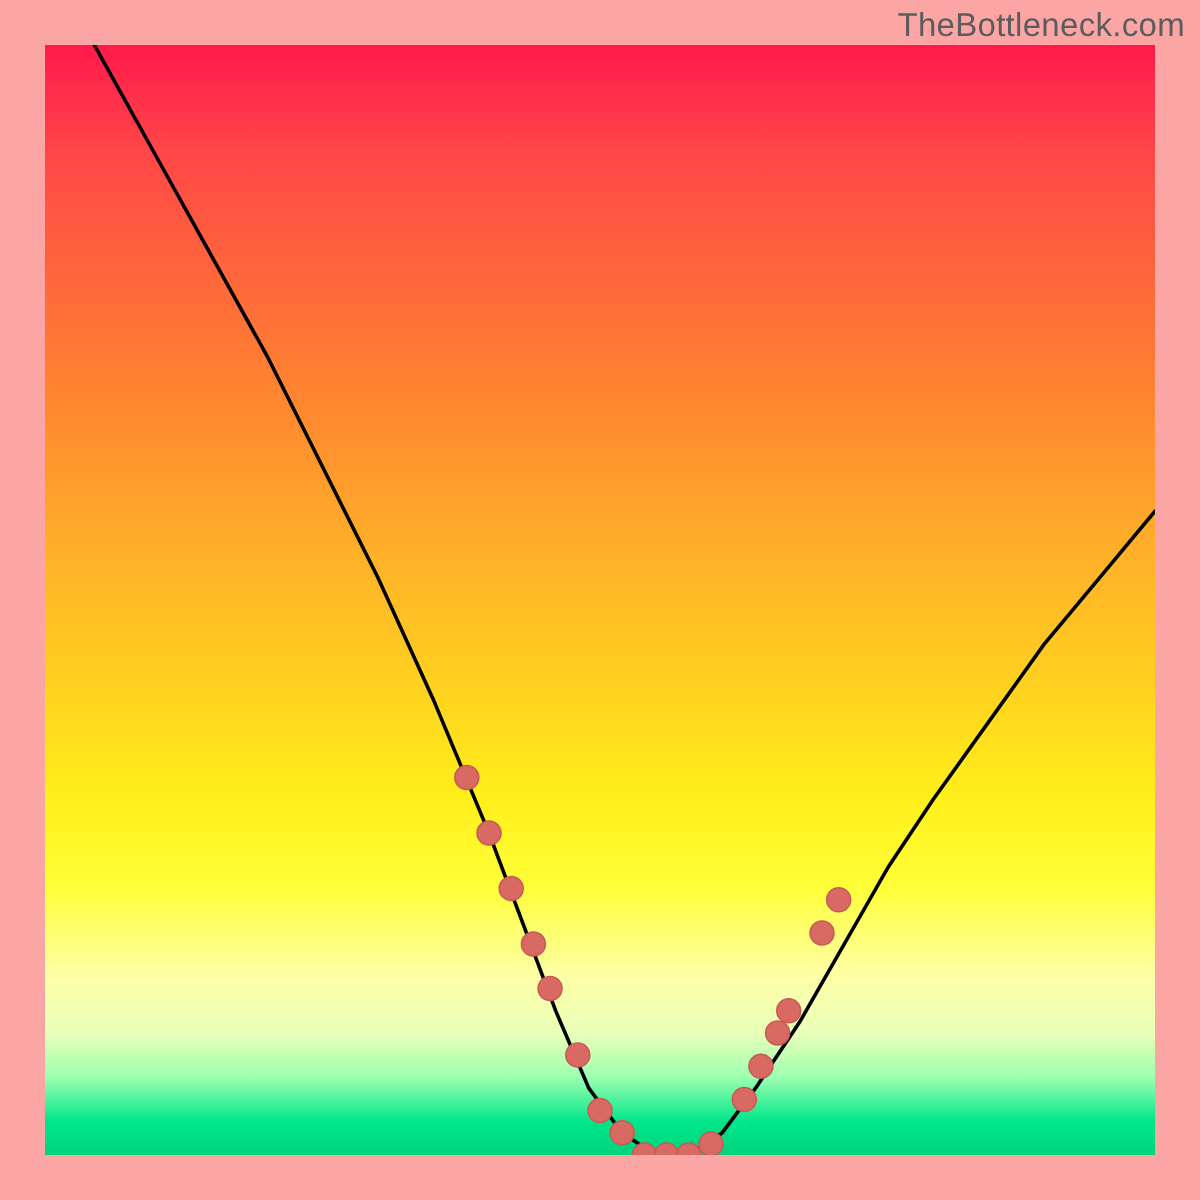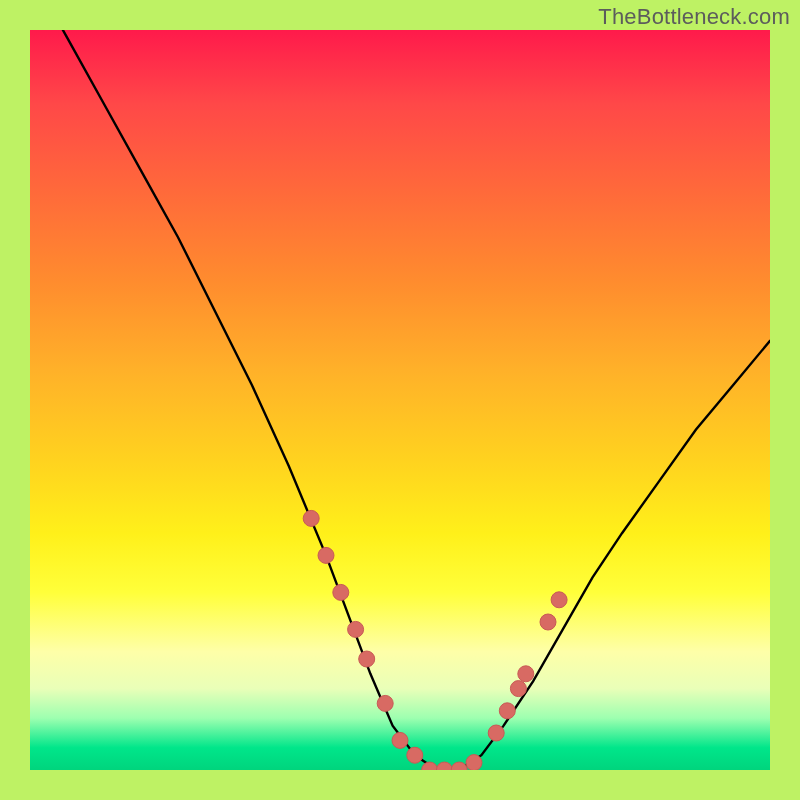--- a/index.html
+++ b/index.html
@@ -10,21 +10,21 @@
     background: #000;
     overflow: hidden;
     font-family: Arial, Helvetica, sans-serif;
   }
   .frame {
     position: absolute;
     left: 0;
     top: 0;
     width: 800px;
     height: 800px;
-    background: #bef264;
+    background: #fca5a5;
   }
   .plot {
     position: absolute;
     left: 30px;
     top: 30px;
     width: 740px;
     height: 740px;
     background: linear-gradient(to bottom,
       #ff1a4b 0%,
       #ff4848 10%,

